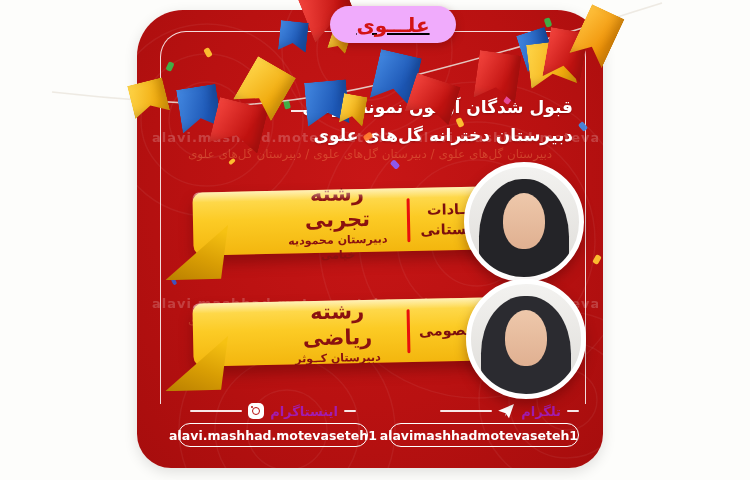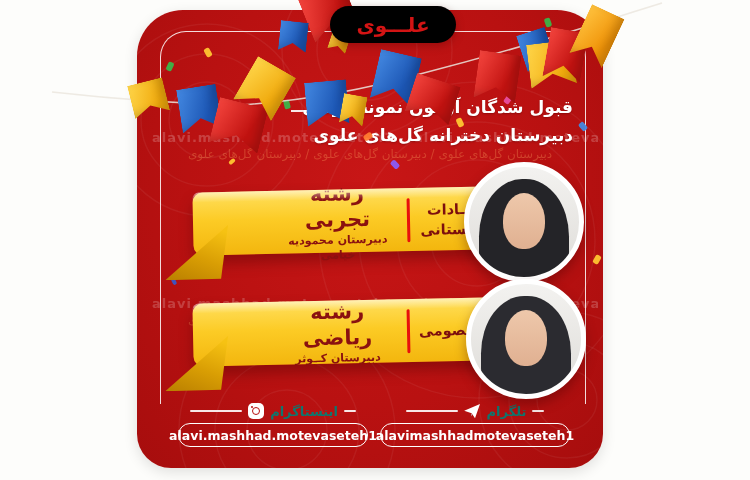--- a/index.html
+++ b/index.html
@@ -23,21 +23,21 @@
     border-radius:26px 26px 0 0;
   }
   
   .wm{position:absolute;left:142px;width:456px;overflow:hidden;white-space:nowrap;pointer-events:none;text-align:center;}
   .wm-latin{font-weight:bold;font-size:13px;letter-spacing:1px;color:rgba(255,255,255,.20);direction:ltr;}
   .wm-fa{font-size:12px;color:rgba(255,170,100,.30);direction:rtl;}
   .wm span{padding:0 10px;}
   
   .title-pill{
     position:absolute;left:330px;top:6px;width:126px;height:37px;z-index:40;
-    background:#000000;border-radius:19px;display:flex;align-items:center;justify-content:center;
+    background:#f0abfc;border-radius:19px;display:flex;align-items:center;justify-content:center;
     box-shadow:0 3px 8px rgba(90,0,0,.35);
     text-decoration:underline;
   }
   .title-pill span{color:#d31414;font-weight:bold;font-size:20px;direction:rtl;}
   
   .header-text{
     position:absolute;right:177px;top:93px;z-index:20;direction:rtl;text-align:right;
     color:#fff;font-weight:bold;font-size:17px;line-height:28px;text-shadow:0 1px 2px rgba(80,0,0,.4);
   }
   .header-bracket{position:absolute;left:291px;top:110px;width:18px;height:12px;z-index:20;
@@ -83,35 +83,35 @@
     border:5px solid #fff;overflow:hidden;
     background:linear-gradient(180deg,#f3f2f0 0%,#dedcd8 100%);
     box-shadow:0 6px 12px rgba(60,0,0,.35);
   }
   .hijab{position:absolute;left:10px;top:12px;width:90px;height:120px;border-radius:48% 48% 40% 40%;background:#242428;}
   .face{position:absolute;left:34px;top:26px;width:42px;height:56px;border-radius:50% 50% 46% 46%;
     background:linear-gradient(180deg,#eec8ab 0%,#e0b091 100%);}
   
   .social-label{
     position:absolute;top:401px;width:190px;height:20px;z-index:30;
-    display:flex;align-items:center;justify-content:center;gap:6px;color:#0f766e;
+    display:flex;align-items:center;justify-content:center;gap:6px;color:#a21caf;
   }
   .social-label .rule{height:2px;background:rgba(255,255,255,.9);border-radius:2px;}
   .rule-long{width:52px;} .rule-short{width:12px;}
   .social-label .lbl{font-weight:bold;font-size:13px;direction:rtl;white-space:nowrap;}
   .insta-icon{width:16px;height:16px;background:#fff;border-radius:5px;position:relative;flex:0 0 auto;}
   .insta-icon::before{content:"";position:absolute;left:4px;top:4px;width:6px;height:6px;border:1.6px solid #b61010;border-radius:50%;}
   .insta-icon::after{content:"";position:absolute;left:2.5px;top:2.5px;width:2.4px;height:2.4px;background:#b61010;border-radius:50%;}
   .handle-pill{
     position:absolute;top:423px;width:190px;height:24px;z-index:30;box-sizing:border-box;
     border:1.5px solid #fff;border-radius:14px;
     display:flex;align-items:center;justify-content:center;
     color:#fff;font-weight:bold;font-size:12.5px;direction:ltr;white-space:nowrap;
   }
-  .pos-insta{left:178px;} .pos-tg{left:380px;}
+  .pos-insta{left:178px;} .pos-tg{left:389px;justify-content:flex-end;}
 </style>
 </head>
 <body>
 
 <div class="card"></div>
 
 <div class="topo">
   <svg width="466" height="458" xmlns="http://www.w3.org/2000/svg">
     <g fill="none" stroke="rgba(255,255,255,0.055)" stroke-width="1.5">
       <circle cx="70" cy="110" r="38"></circle>

